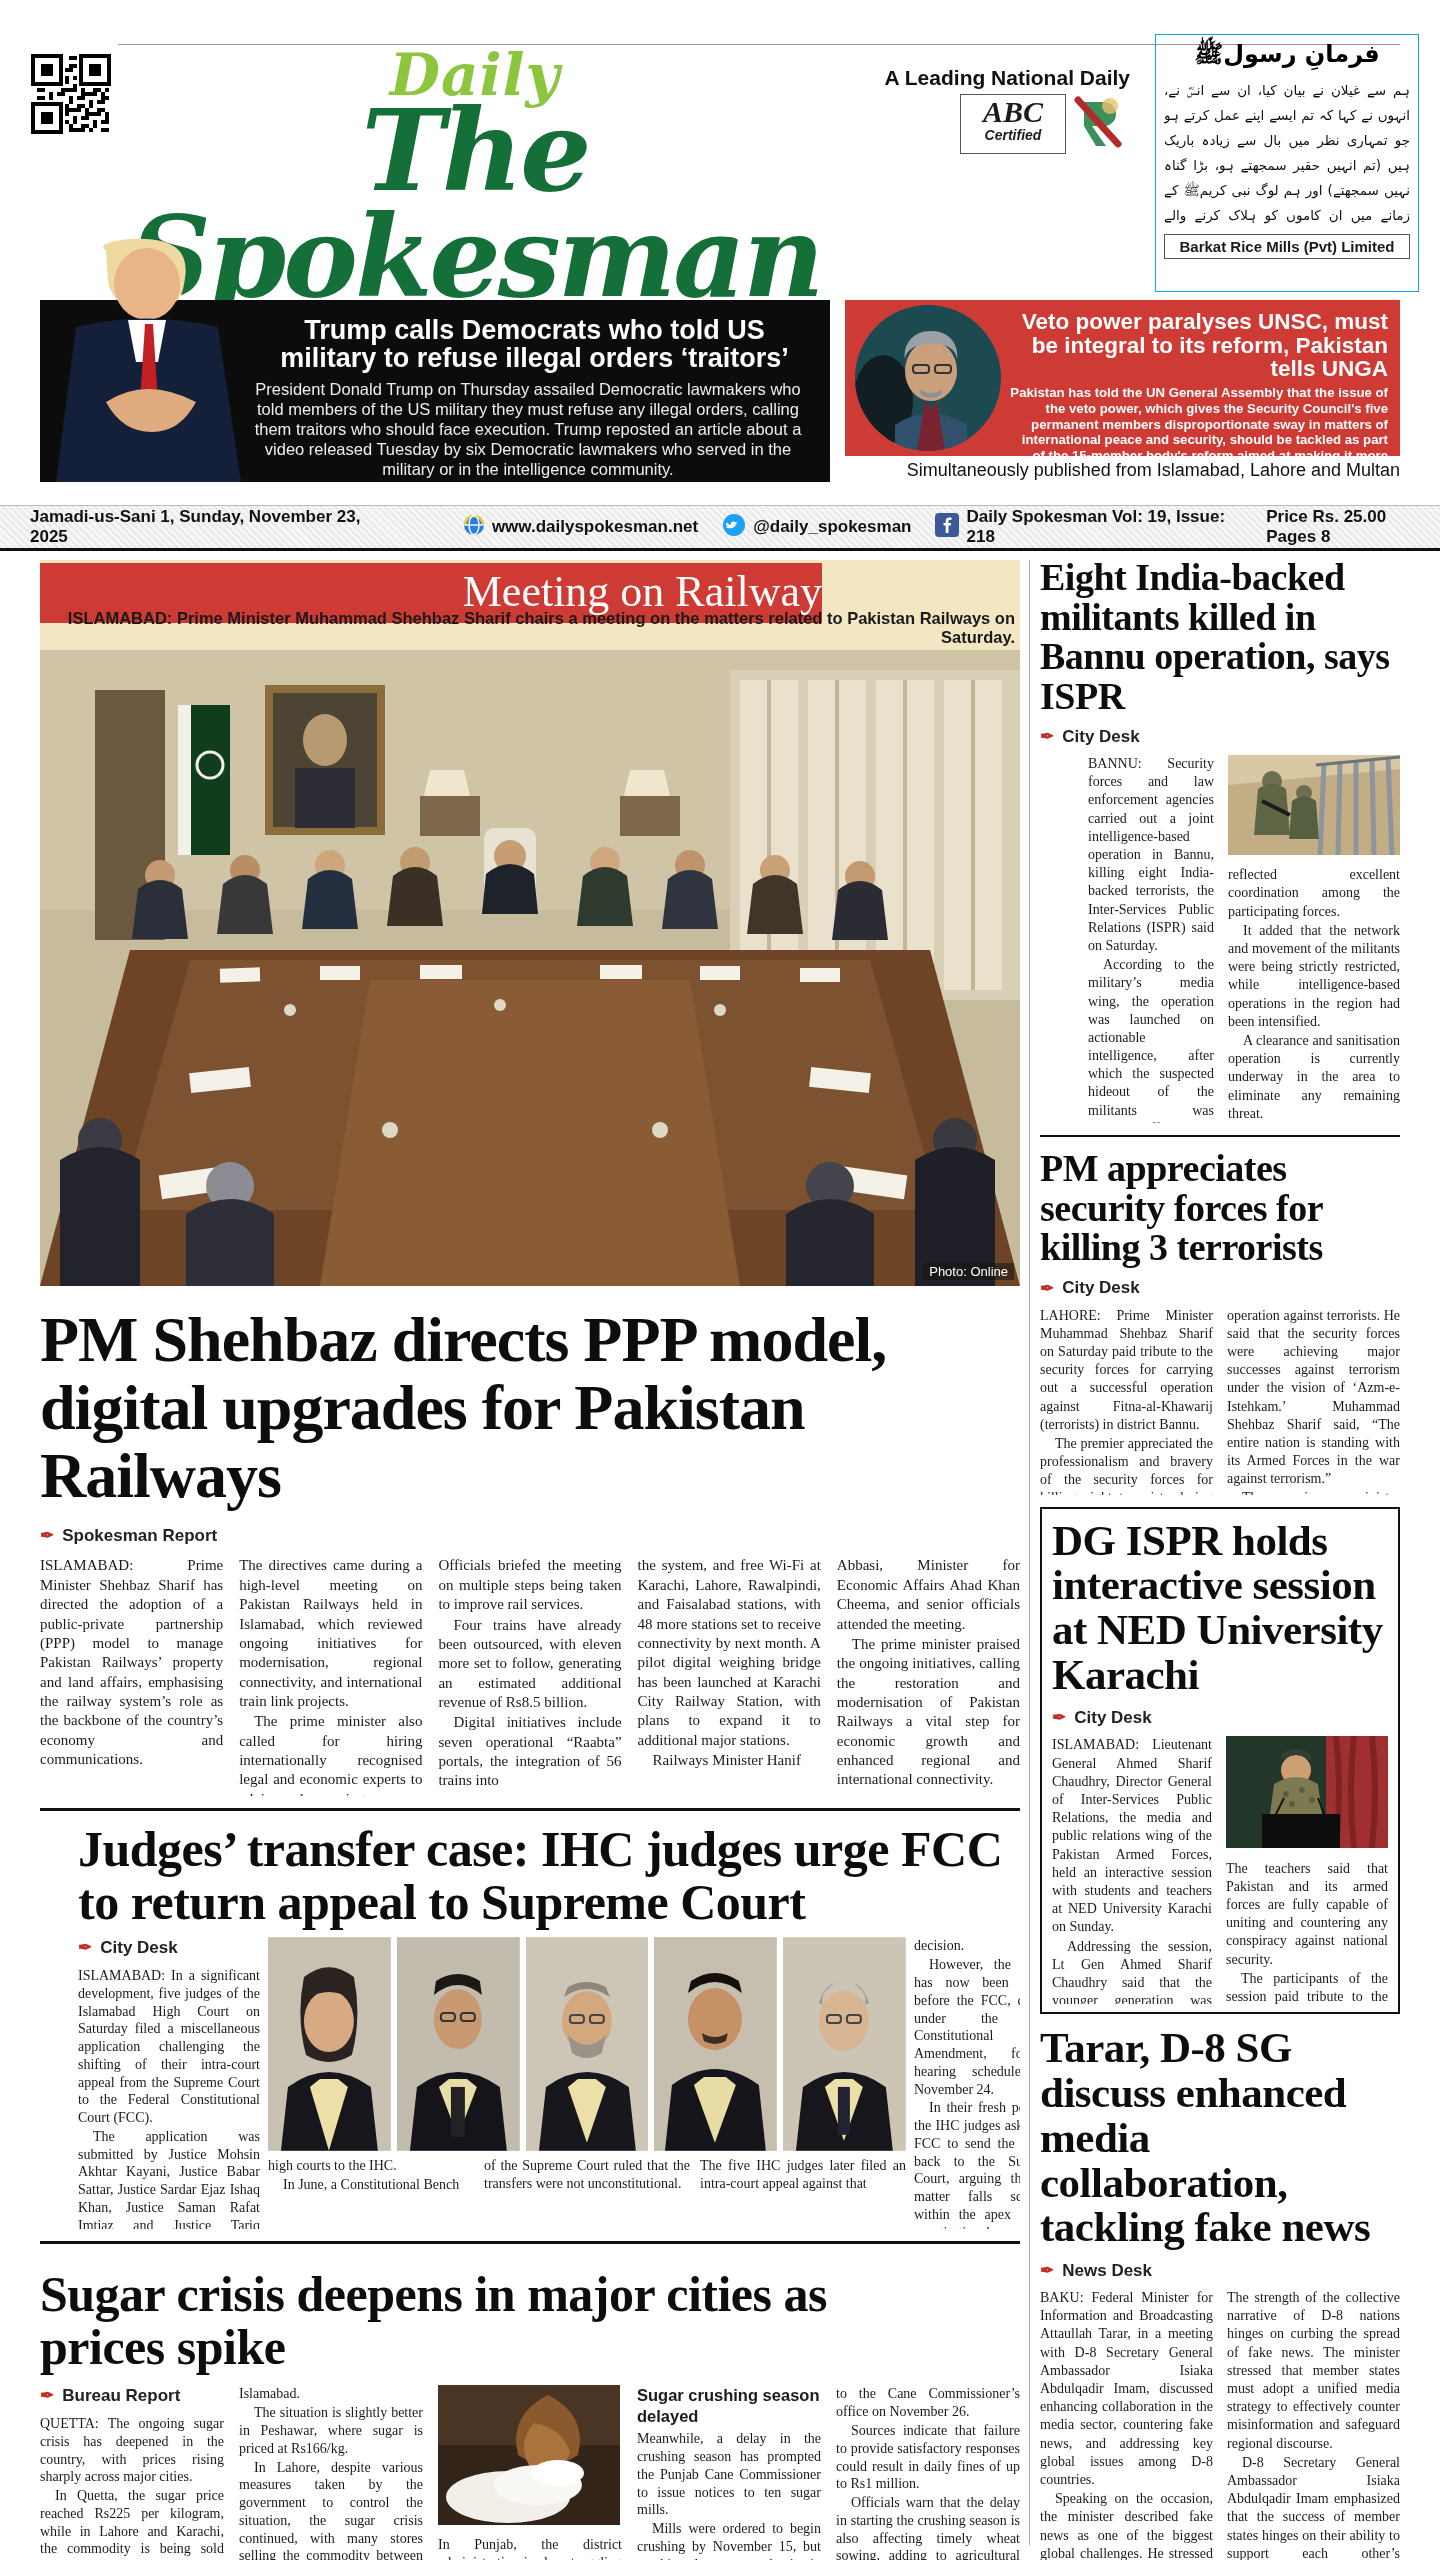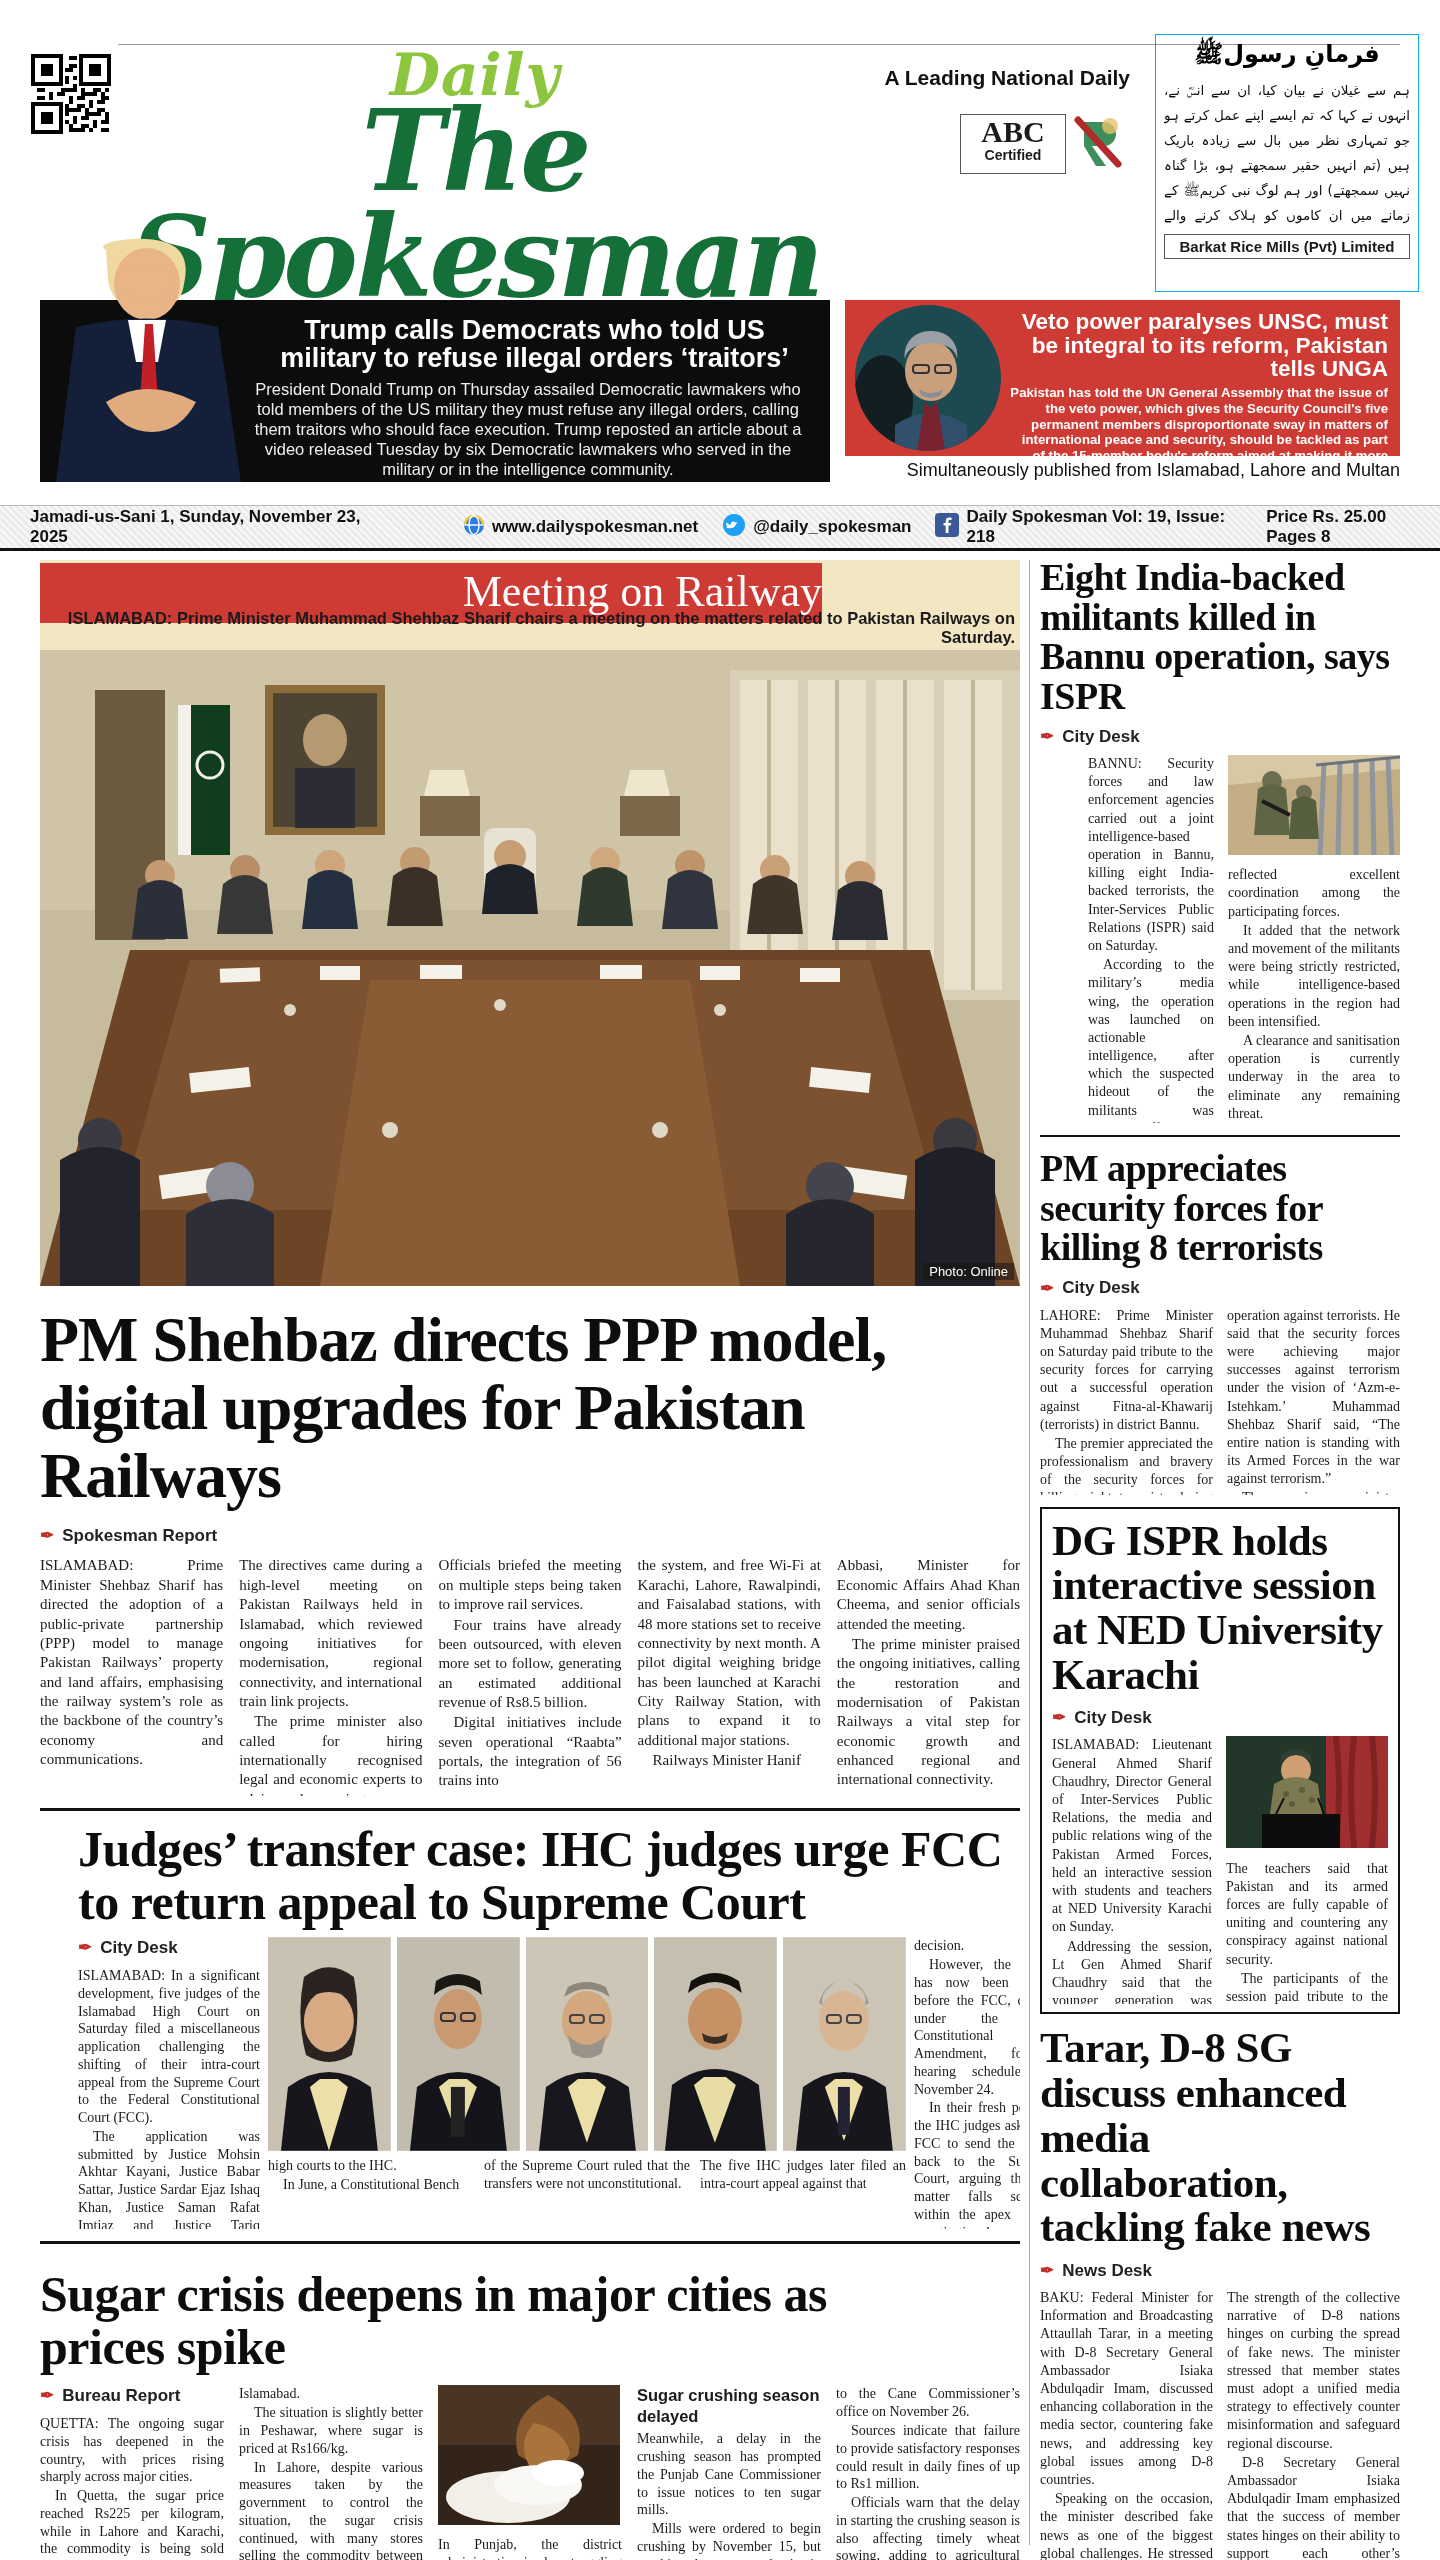--- a/index.html
+++ b/index.html
@@ -9,21 +9,21 @@
   #header{position:absolute;left:0;top:26px;width:1440px;height:270px;}
   #qr{position:absolute;left:30px;top:16px;width:86px;height:104px;}
   .toprule{position:absolute;left:118px;top:18px;width:1282px;height:0;border-top:1px solid #999;}
   #masthead{position:absolute;left:130px;top:20px;width:690px;text-align:center;}
   .daily{font-family:"DejaVu Serif",serif;font-weight:bold;font-style:italic;
          font-size:58px;color:#8cc63e;line-height:1;letter-spacing:1px;}
   .spokesman{font-family:"DejaVu Serif",serif;font-weight:bold;font-style:italic;
          font-size:112px;color:#156f38;line-height:.95;letter-spacing:-3px;margin-top:-6px;}
   #tagline{position:absolute;left:840px;top:40px;width:290px;text-align:right;
          font-family:"Liberation Sans",sans-serif;font-weight:bold;font-size:21px;color:#111;}
-  #abcbox{position:absolute;left:960px;top:88px;width:170px;height:64px;}
+  #abcbox{position:absolute;left:960px;top:68px;width:170px;height:64px;font-style:italic;}
   .abcinner{border:1px solid #555;width:104px;height:58px;text-align:center;display:inline-block;vertical-align:top;}
   .abctxt{font-family:"Liberation Serif",serif;font-weight:bold;font-size:30px;line-height:1;margin-top:2px;}
   .certtxt{font-family:"Liberation Sans",sans-serif;font-weight:bold;font-size:14px;}
   .rlogo{display:inline-block;vertical-align:top;margin-left:4px;}
   #urdubox{position:absolute;left:1136px;top:8px;width:264px;height:258px;border:1px solid #0ea5e9;
            padding:4px 8px;box-sizing:border-box;direction:rtl;text-align:center;margin-left:19px;}
   .urdutitle{font-family:"DejaVu Sans",sans-serif;font-weight:bold;font-size:24px;color:#000;}
   .urdubody{font-family:"DejaVu Sans",sans-serif;font-size:13.5px;line-height:1.85;color:#111;
             text-align:justify;margin-top:4px;height:150px;overflow:hidden;}
   .ricemills{border:1px solid #555;margin-top:6px;font-family:"Liberation Sans",sans-serif;
@@ -641,21 +641,21 @@
               <p>It added that the network and movement of the militants were being strictly restricted, while intelligence-based operations in the region had been intensified.</p>
               <p>A clearance and sanitisation operation is currently underway in the area to eliminate any remaining threat.</p>
             </div>
         </div>
       </div>
     </div>
 
     <hr class="railrule">
 
     <div class="railstory story">
-      <h2 class="sec-h rs-h">PM appreciates security forces for killing 8 terrorists</h2>
+      <h2 class="sec-h rs-h">PM appreciates security forces for killing 3 terrorists</h2>
       <div class="byline">
         <span class="penicon">✒</span>
         <span>City Desk</span>
       </div>
       <div class="railcols railtxt" style="height:188px;">
         <div class="col">
             <p>LAHORE: Prime Minister Muhammad Shehbaz Sharif on Saturday paid tribute to the security forces for carrying out a successful operation against Fitna-al-Khawarij (terrorists) in district Bannu.</p>
             <p>The premier appreciated the professionalism and bravery of the security forces for killing eight terrorists during the</p>
           </div>
         <div class="col">

